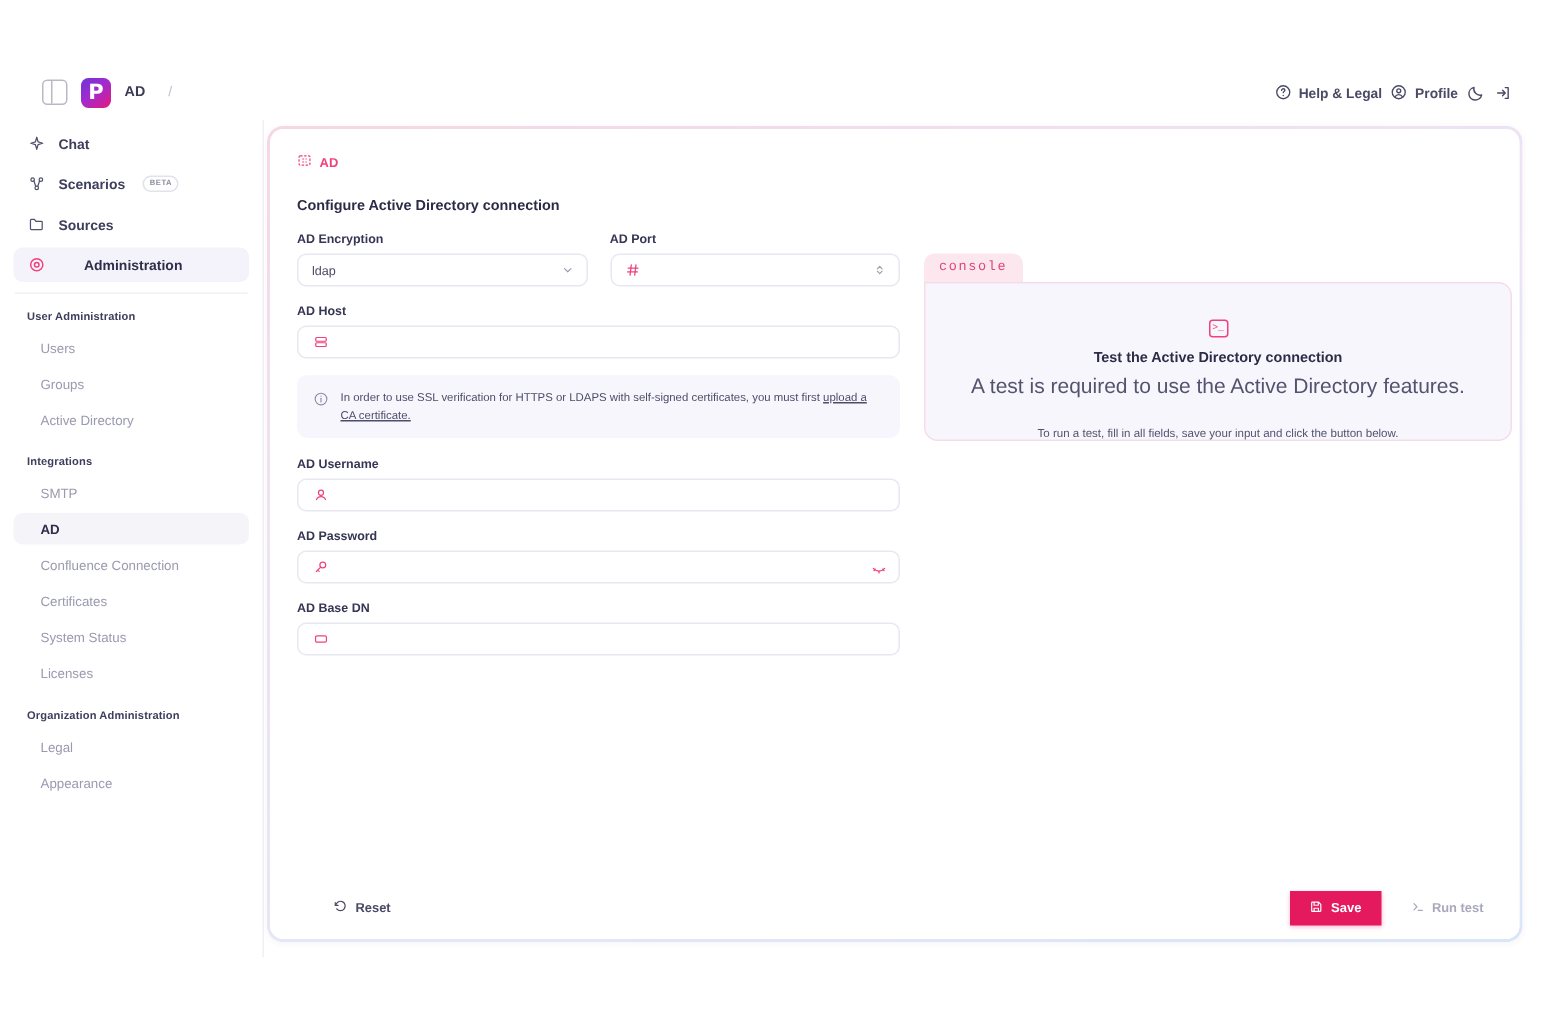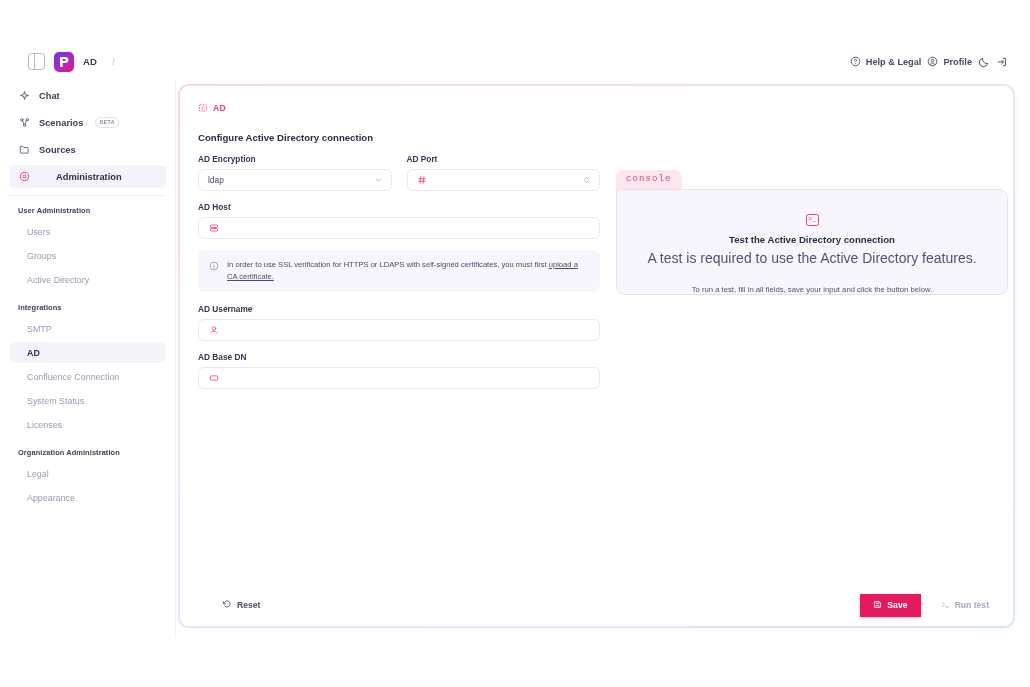--- a/index.html
+++ b/index.html
@@ -308,20 +308,21 @@
     <div class="nav-group-title">User Administration</div>
     <div class="sub-item">Users</div>
     <div class="sub-item">Groups</div>
     <div class="sub-item">Active Directory</div>
 
     <div class="nav-group-title">Integrations</div>
     <div class="sub-item">SMTP</div>
     <div class="sub-item active">AD</div>
     <div class="sub-item">Confluence Connection</div>
 
+    <div class="sub-item">Certificates</div>
     <div class="sub-item">System Status</div>
     <div class="sub-item">Licenses</div>
 
     <div class="nav-group-title">Organization Administration</div>
     <div class="sub-item">Legal</div>
     <div class="sub-item">Appearance</div>
   </div>
 
   <div class="content-wrap">
     <div class="card">
@@ -403,20 +404,37 @@
               <div class="ctrl">
                 <span class="ctrl-icon">
                   <svg viewBox="0 0 16 16" width="10" height="10" fill="none" stroke="#f0417a" stroke-width="1.3" stroke-linecap="round">
                     <circle cx="8" cy="5.6" r="2.7"></circle>
                     <path d="M3.2 13c.7-2.2 2.5-3.3 4.8-3.3S12.1 10.8 12.8 13"></path>
                   </svg>
                 </span>
               </div>
             </div>
 
+            <div class="fgroup">
+              <div class="field-label">AD Password</div>
+              <div class="ctrl">
+                <span class="ctrl-icon">
+                  <svg viewBox="0 0 16 16" width="10" height="10" fill="none" stroke="#f0417a" stroke-width="1.3" stroke-linecap="round" stroke-linejoin="round">
+                    <circle cx="9.9" cy="5.9" r="3.1"></circle>
+                    <path d="M7.7 8.1 3 12.8M4.6 11.2l1.4 1.4"></path>
+                  </svg>
+                </span>
+                <span class="ctrl-right">
+                  <svg viewBox="0 0 16 16" width="10" height="10" fill="none" stroke="#f0417a" stroke-width="1.3" stroke-linecap="round" stroke-linejoin="round">
+                    <path d="M2 9.4c1.6 1.9 3.7 2.9 6 2.9s4.4-1 6-2.9"></path>
+                    <path d="M2.6 11.9 4 10.2M13.4 11.9 12 10.2M8 12.4v1.9"></path>
+                  </svg>
+                </span>
+              </div>
+            </div>
 
             <div class="fgroup">
               <div class="field-label">AD Base DN</div>
               <div class="ctrl">
                 <span class="ctrl-icon">
                   <svg viewBox="0 0 16 16" width="10" height="10" fill="none" stroke="#f0417a" stroke-width="1.3" stroke-linejoin="round">
                     <rect x="2.2" y="4.6" width="11.6" height="6.8" rx="1.6"></rect>
                   </svg>
                 </span>
               </div>

